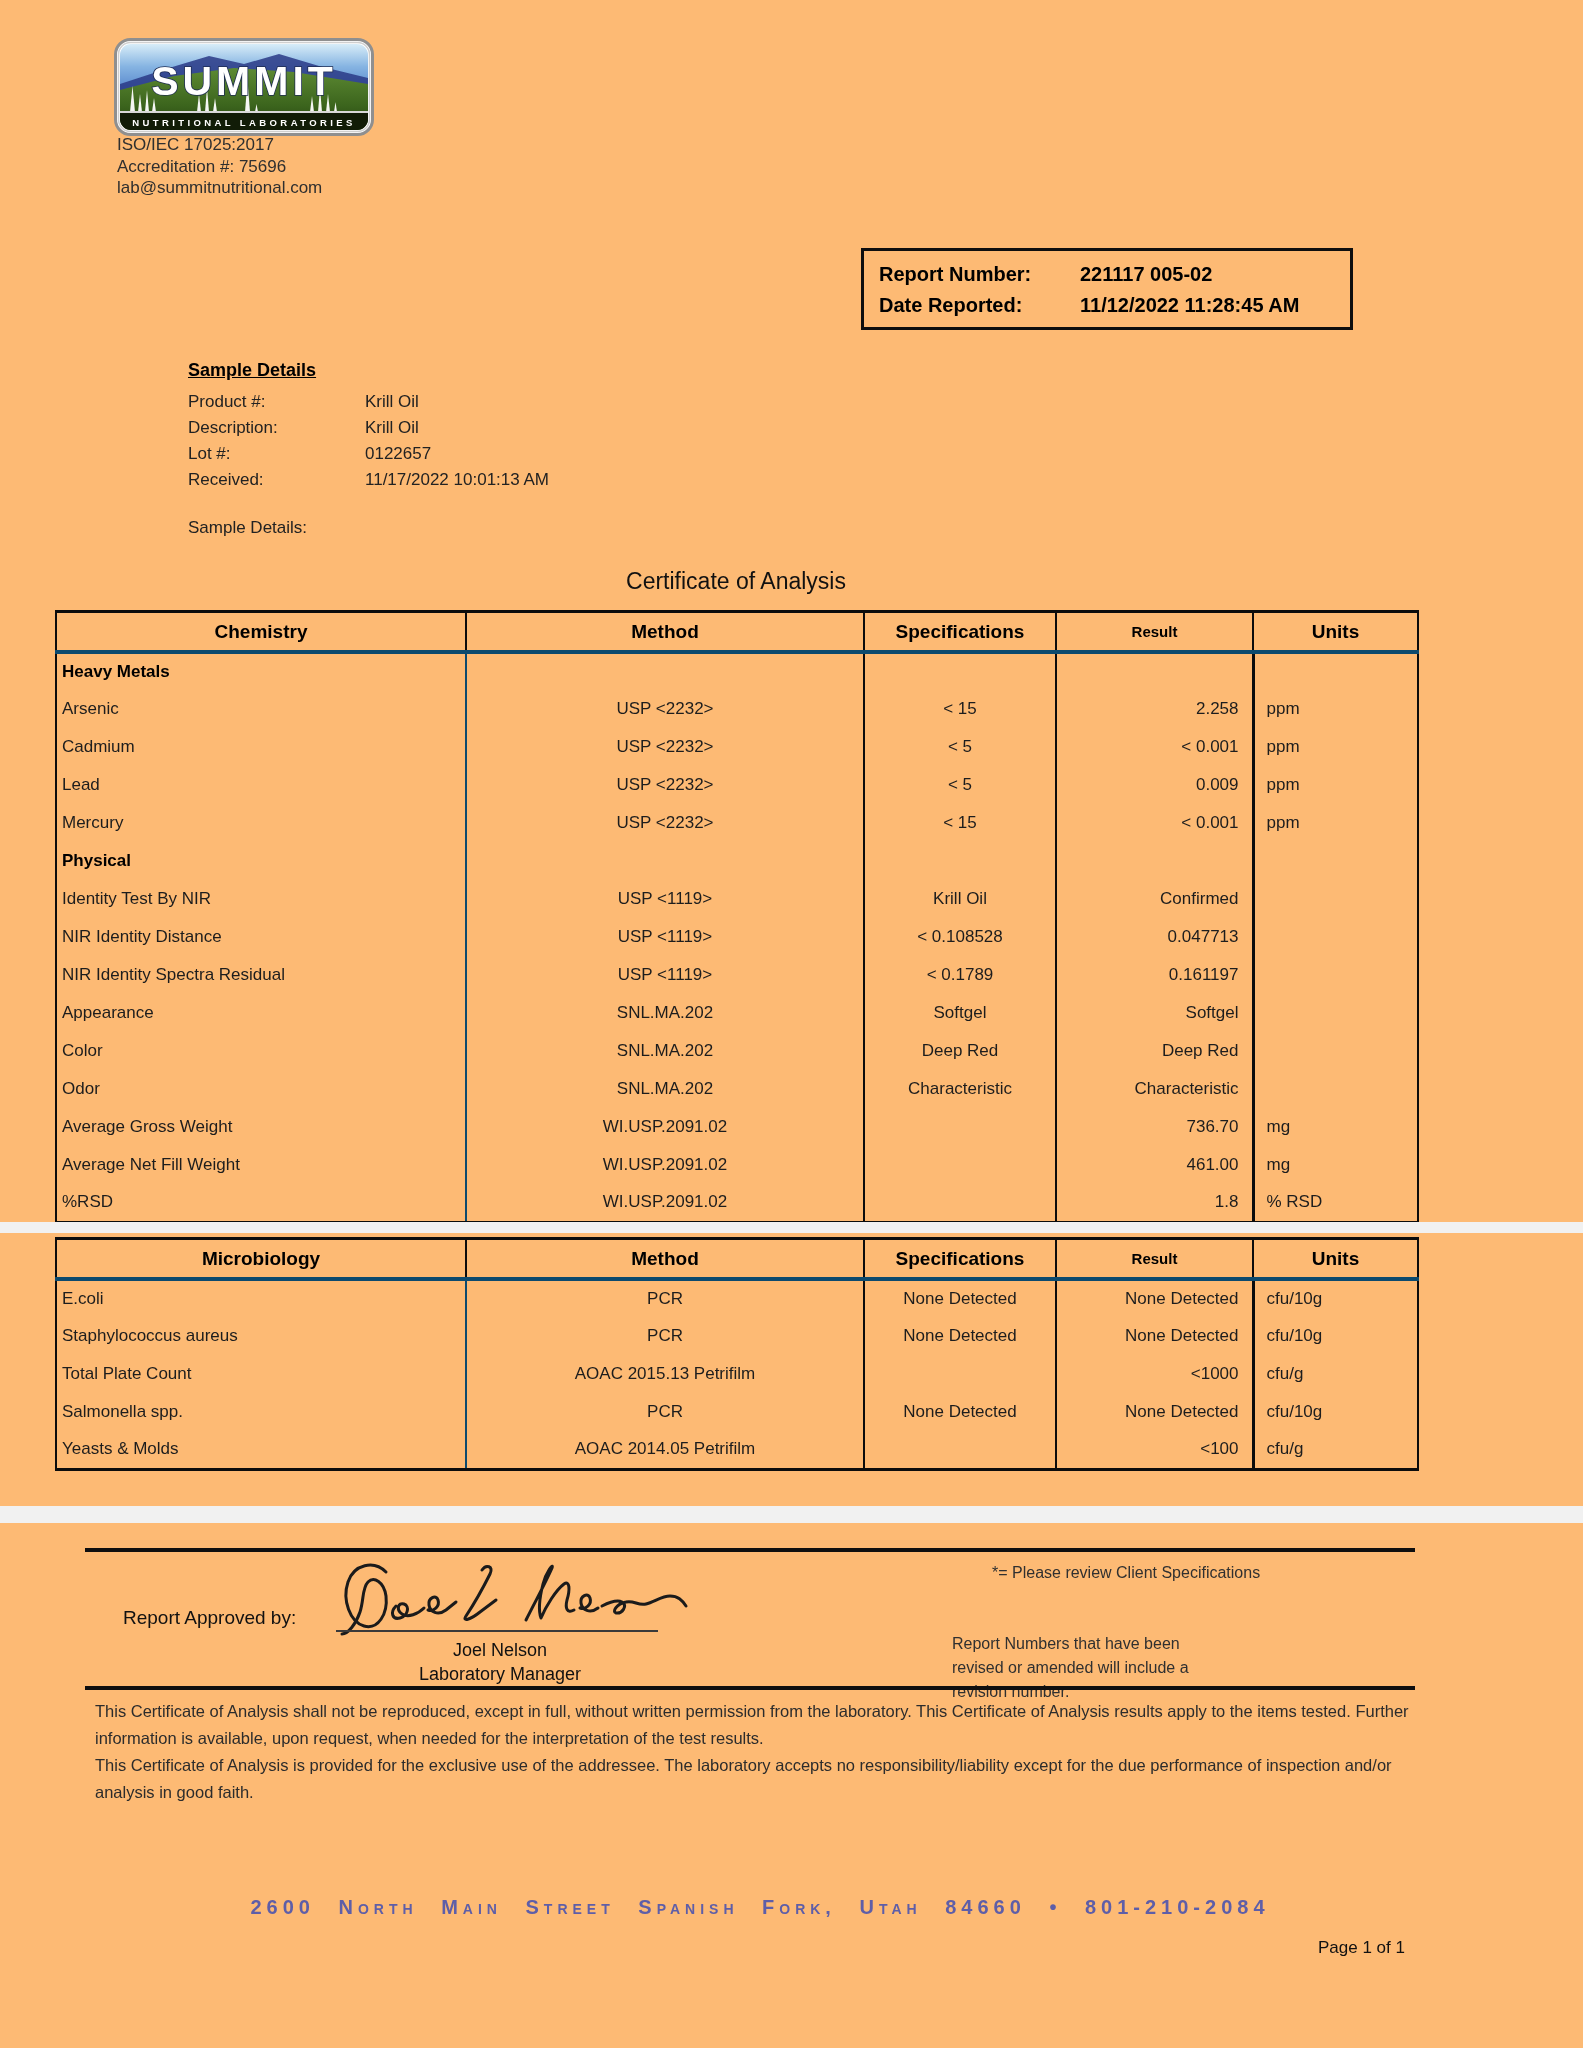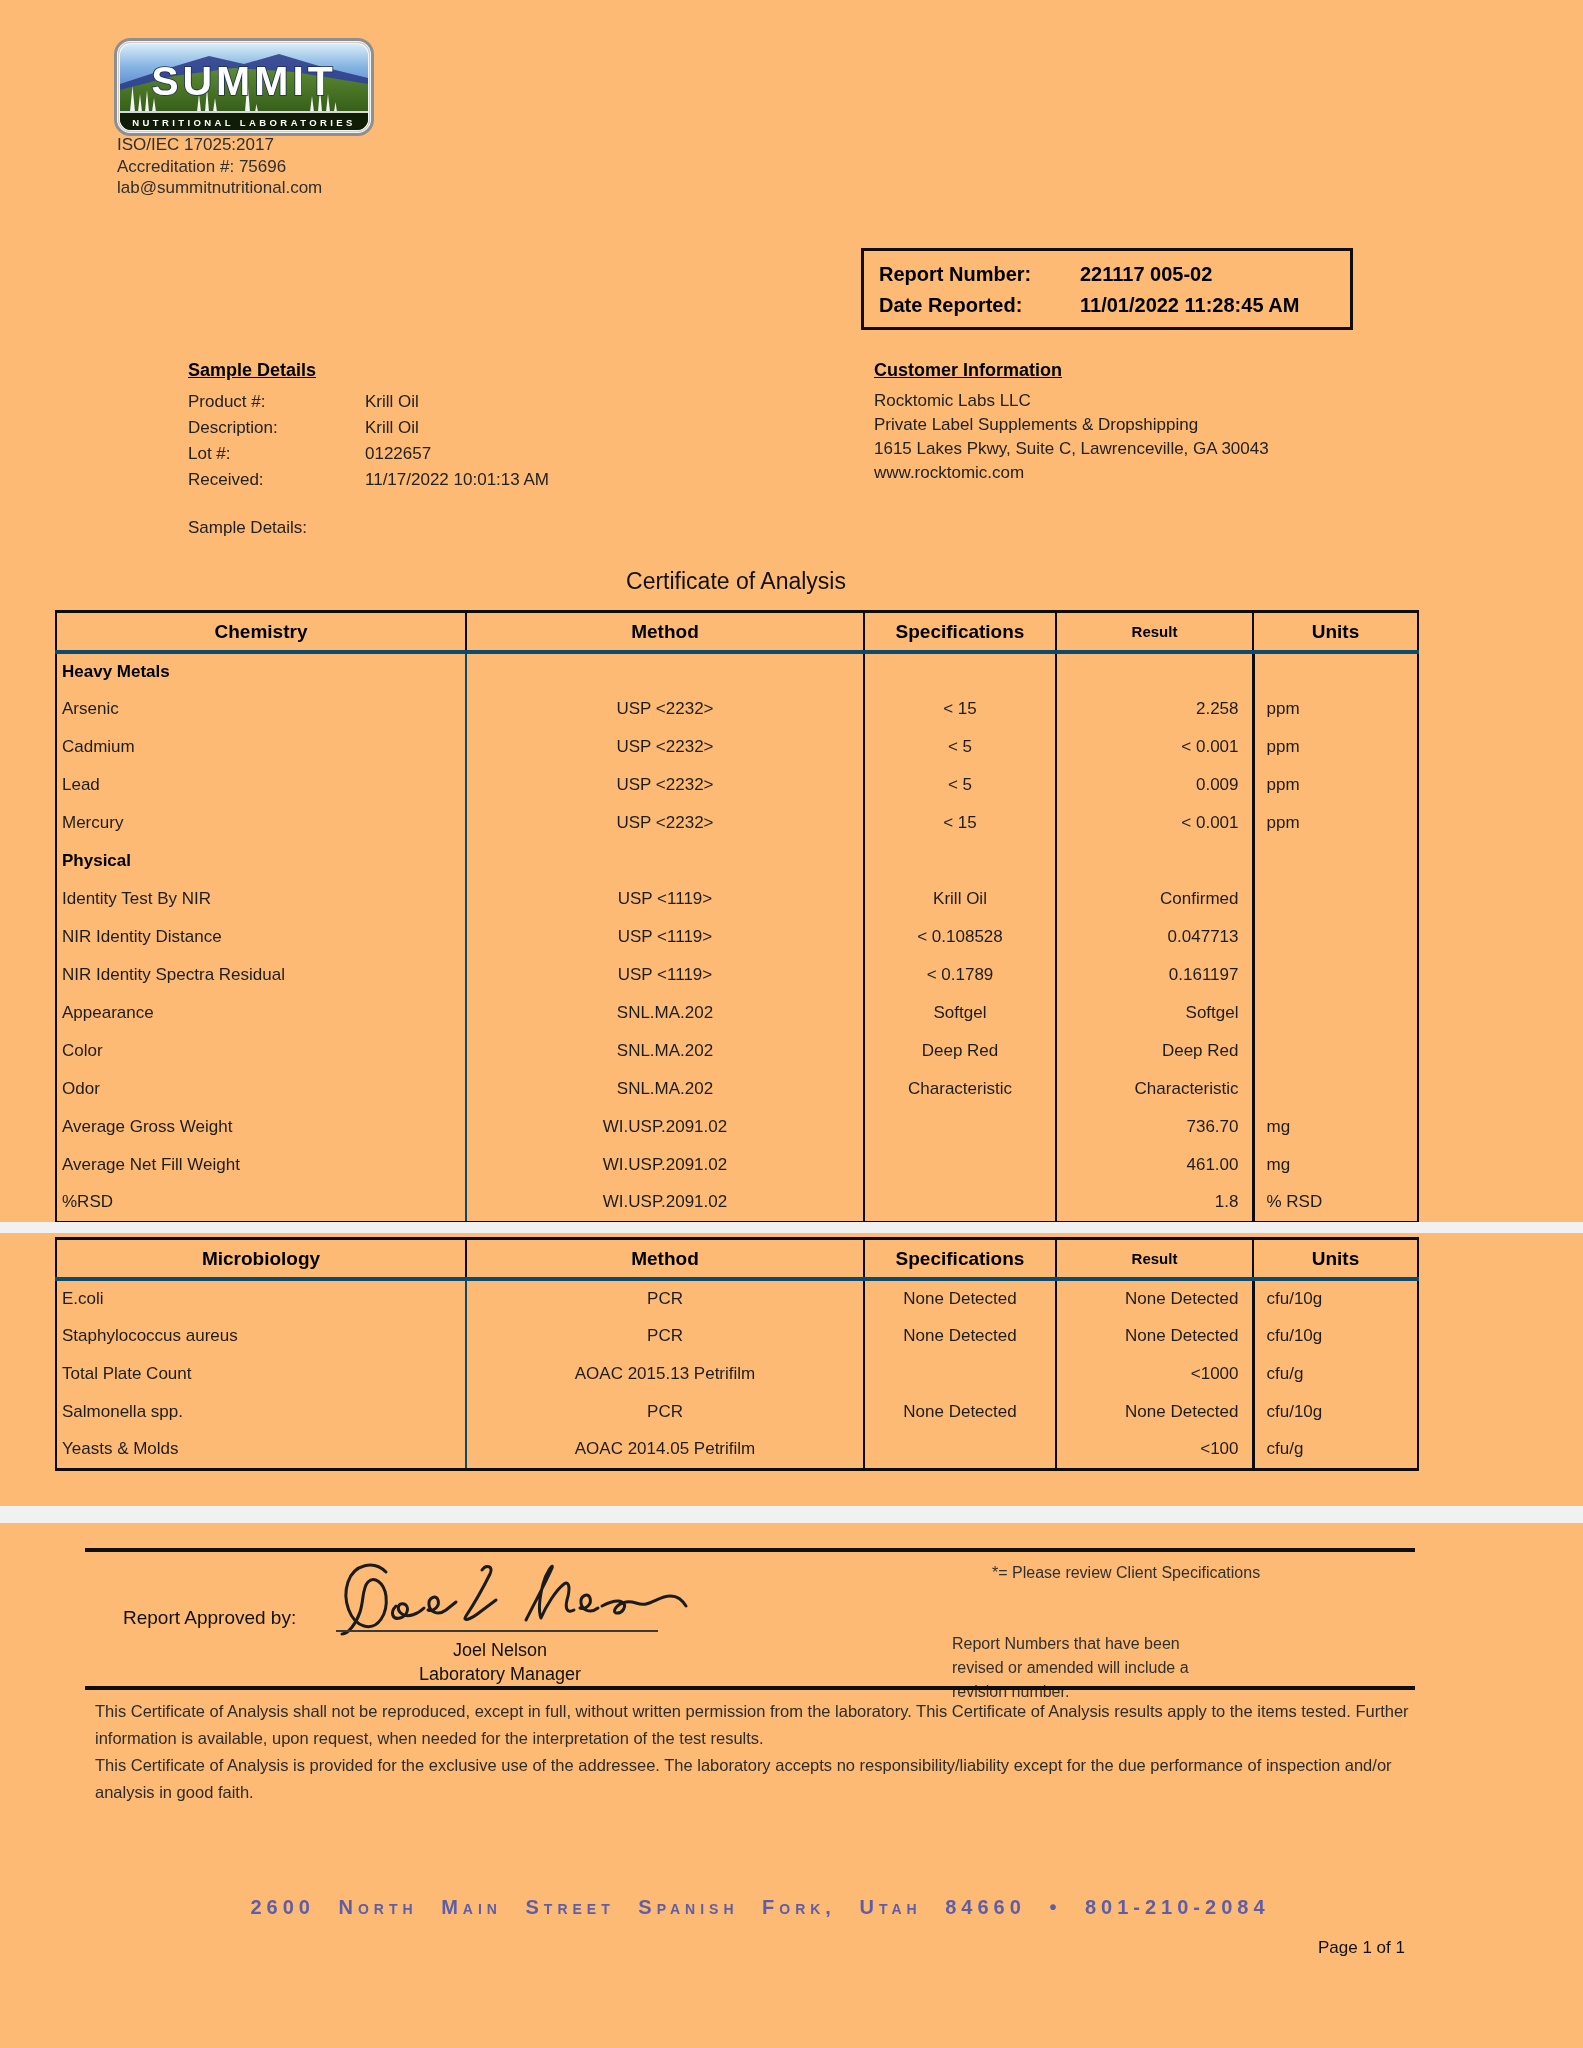--- a/index.html
+++ b/index.html
@@ -125,21 +125,21 @@
     <div>ISO/IEC 17025:2017</div>
     <div>Accreditation #: 75696</div>
     <div><a href="#">lab@summitnutritional.com</a></div>
   </div>
 
   <div class="report-box">
     <div>
       <span class="lbl">Report Number:</span><span>221117 005-02</span>
     </div>
     <div>
-      <span class="lbl">Date Reported:</span><span>11/01/2022 11:28:45 AM</span>
+      <span class="lbl">Date Reported:</span><span>11/12/2022 11:28:45 AM</span>
     </div>
   </div>
 
   <div class="sample-details">
     <div class="info-title">Sample Details</div>
     <div>
 
     <div class="frow">
         <span class="flbl">Product #:</span><span>Krill Oil</span>
       </div>
@@ -149,30 +149,20 @@
         <div class="frow">
         <span class="flbl">Lot #:</span><span>0122657</span>
       </div>
         <div class="frow">
         <span class="flbl">Received:</span><span>11/17/2022 10:01:13 AM</span>
       </div>
       </div>
   </div>
   <div class="sample-extra">Sample Details:</div>
 
-  <div class="customer-info">
-    <div class="info-title">Customer Information</div>
-    <div>
-
-    <div class="cline">Rocktomic Labs LLC</div>
-        <div class="cline">Private Label Supplements &amp; Dropshipping</div>
-        <div class="cline">1615 Lakes Pkwy, Suite C, Lawrenceville, GA 30043</div>
-        <div class="cline">www.rocktomic.com</div>
-      </div>
-  </div>
 
   <div class="cert-title">Certificate of Analysis</div>
 
   <table class="coa-table chem">
     <colgroup>
         <col style="width:410px">
         <col style="width:398px">
         <col style="width:192px">
         <col style="width:197px">
         <col style="width:165px">

